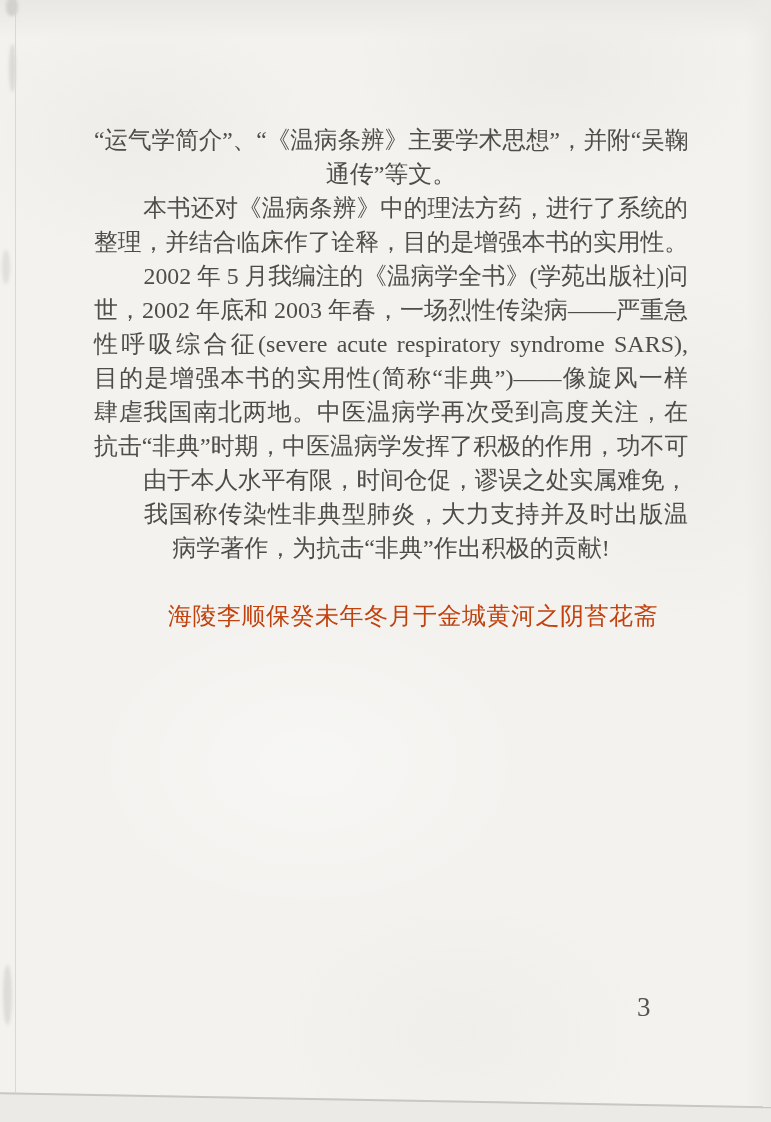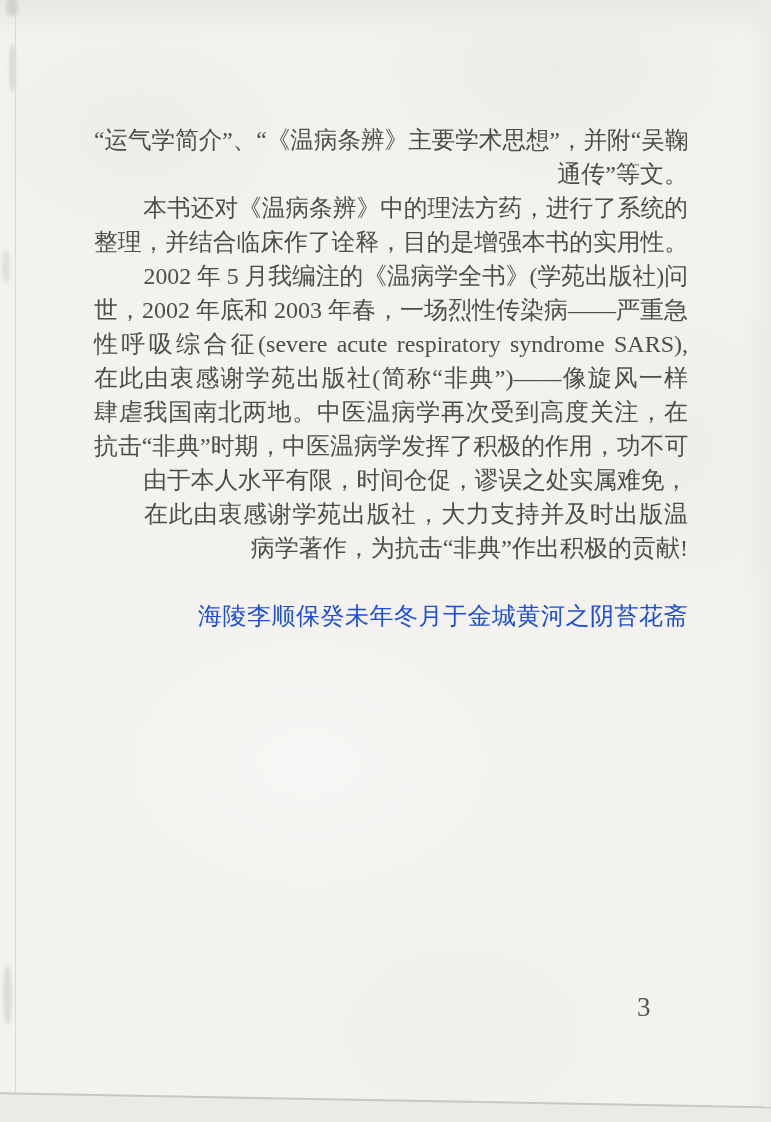--- a/index.html
+++ b/index.html
@@ -64,33 +64,33 @@
     left: 94px; top: 123px;
     width: 594px;
     font-size: 24px;
     line-height: 34px;
     color: #4e4d4a;
     letter-spacing: 0;
   }
   .line {
     height: 34px;
     white-space: nowrap;
-    text-align: right;
+    text-align: center;
   }
   .line.fill {
     text-align: justify;
     text-align-last: justify;
   }
   .line.indent { text-indent: 50px; }
   .line.spacer {  }
   .line.signature {
     padding-left: 44px;
     font-size: 24px;
     letter-spacing: 0.5px;
-    color: #1d4ed8;
+    color: #c2410c;
   }
   .page-number {
     position: absolute;
     left: 637px; top: 992px;
     font-size: 27px;
     color: #55544f;
   }
 </style>
 </head>
 <body>
@@ -106,25 +106,25 @@
   <div class="smudge smudge-d"></div>
 
   <div class="text-block">
     <div class="line fill" style="transform: scaleX(0.981818); transform-origin: left center; text-align-last: auto;">“运气学简介”、“《温病条辨》主要学术思想”，并附“吴鞠</div>
     <div class="line">通传”等文。</div>
     <div class="line fill indent" style="transform: scaleX(0.986711); transform-origin: left center; text-align-last: auto;">本书还对《温病条辨》中的理法方药，进行了系统的</div>
     <div class="line fill" style="transform: scaleX(0.99); transform-origin: left center; text-align-last: auto;">整理，并结合临床作了诠释，目的是增强本书的实用性。</div>
     <div class="line fill indent" style="transform: scaleX(0.99); transform-origin: left center; text-align-last: auto;">2002 年 5 月我编注的《温病学全书》(学苑出版社)问</div>
     <div class="line fill">世，2002 年底和 2003 年春，一场烈性传染病——严重急</div>
     <div class="line fill">性呼吸综合征(severe acute respiratory syndrome SARS),</div>
-    <div class="line fill">在此由衷感谢学苑出版社(简称“非典”)——像旋风一样</div>
+    <div class="line fill">目的是增强本书的实用性(简称“非典”)——像旋风一样</div>
     <div class="line fill">肆虐我国南北两地。中医温病学再次受到高度关注，在</div>
     <div class="line fill" style="transform: scaleX(0.994975); transform-origin: left center; text-align-last: auto;">抗击“非典”时期，中医温病学发挥了积极的作用，功不可</div>
     <div class="line fill indent" style="transform: scaleX(0.986711); transform-origin: left center; text-align-last: auto;">由于本人水平有限，时间仓促，谬误之处实属难免，</div>
-    <div class="line fill indent">在此由衷感谢学苑出版社，大力支持并及时出版温</div>
+    <div class="line fill indent">我国称传染性非典型肺炎，大力支持并及时出版温</div>
     <div class="line">病学著作，为抗击“非典”作出积极的贡献!</div>
     <div class="line spacer"></div>
     <div class="line signature">海陵李顺保癸未年冬月于金城黄河之阴苔花斋</div>
   </div>
 
   <div class="page-number">3</div>
 
   <div class="bottom-edge"></div>
 </div>
 

